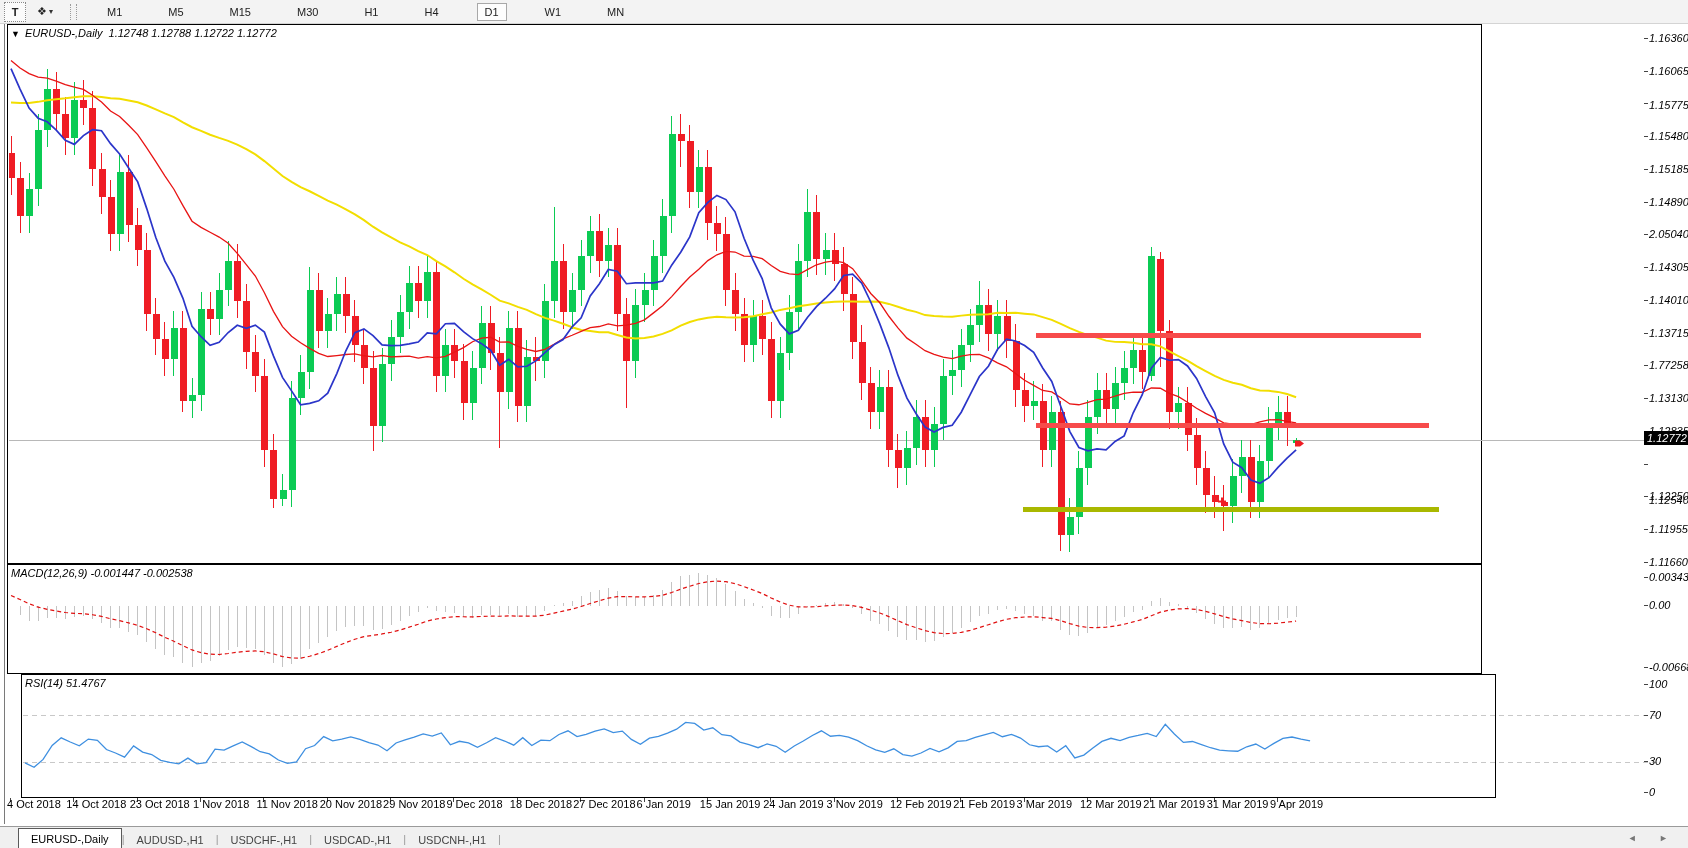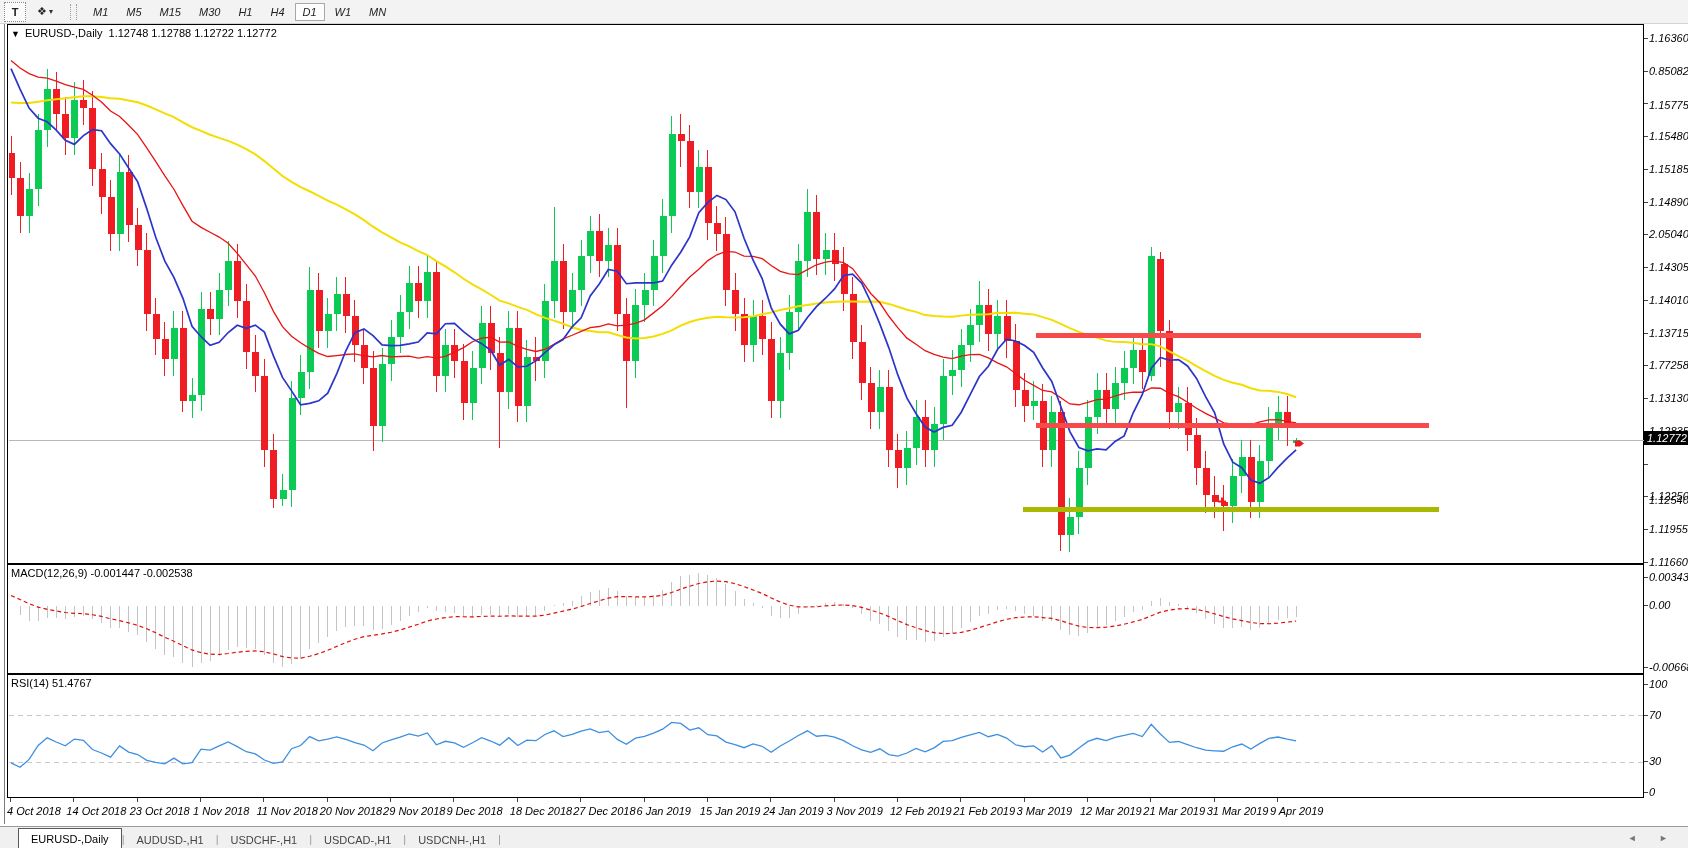--- a/index.html
+++ b/index.html
@@ -4,39 +4,39 @@
 <style>
   html,body{margin:0;padding:0;background:#ffffff;overflow:hidden;}
   body{width:1688px;height:848px;position:relative;font-family:"Liberation Sans",sans-serif;font-size:11px;color:#000;}
   
   .toolbar{position:absolute;left:0;top:0;width:1688px;height:23px;background:#f3f3f3;border-bottom:1px solid #d4d4d4;display:flex;align-items:center;}
   .tool-btn{height:18px;min-width:20px;margin-left:4px;display:flex;align-items:center;justify-content:center;color:#222;cursor:default;}
   .tool-btn.icon-t{border:1px dotted #8a8a8a;width:18px;background:#fbfbfb;font-weight:bold;}
   .tool-btn.obj{width:30px;}
   .caret{font-size:8px;margin-left:2px;color:#333;}
   .grip{width:5px;height:16px;border-left:1px dotted #9a9a9a;border-right:1px dotted #9a9a9a;margin:0 7px 0 10px;}
-  .tf-btn{padding:2px 7px;margin:0 1px;border:1px solid transparent;color:#222;font-style:italic;}
+  .tf-btn{padding:2px 7px;margin:0 15px;border:1px solid transparent;color:#222;}
   .tf-btn.active{background:#fdfdfd;border:1px solid #a8a8a8;}
   
-  .pane{position:absolute;left:7px;width:1637px;border:1px solid #000;background:#fff;box-sizing:border-box;}
+  .pane{position:absolute;left:7px;width:1475px;border:1px solid #000;background:#fff;box-sizing:border-box;font-style:italic;}
   .pane svg{position:absolute;left:0;top:0;}
   .pane-main{top:24px;height:540px;}
   .pane-macd{top:564px;height:110px;}
-  .pane-rsi{top:674px;height:124px;}
+  .pane-rsi{top:674px;height:124px;margin-left:14px;}
   .pane-label{position:absolute;z-index:5;left:3px;top:2px;color:#000;white-space:pre;}
   .chart-title{position:absolute;left:3px;top:2px;z-index:6;white-space:pre;}
   .chart-title .dd{font-size:9px;margin-right:5px;}
   
   .price-axis{position:absolute;left:1644px;top:24px;width:44px;height:774px;font-style:italic;}
   .ax-label{position:absolute;left:5px;white-space:nowrap;color:#000;}
   .ax-tick{position:absolute;left:0;width:4px;height:1px;background:#444;}
   .price-box{position:absolute;left:0;width:44px;height:14px;background:#000;color:#fff;display:flex;align-items:center;padding-left:3px;box-sizing:border-box;z-index:8;}
   .time-axis{position:absolute;left:7px;top:798px;width:1637px;height:28px;background:#fff;}
   .t-tick{position:absolute;top:0;width:1px;height:4px;background:#444;}
-  .t-label{position:absolute;top:7px;white-space:nowrap;color:#000;font-style:italic;}
+  .t-label{position:absolute;top:0;white-space:nowrap;color:#000;}
   
   .tab-bar{position:absolute;left:0;top:826px;width:1688px;height:22px;background:#f0f0f0;border-top:1px solid #9a9a9a;display:flex;align-items:flex-end;}
   .tab{height:19px;display:flex;align-items:center;padding:0 12px;color:#444;position:relative;}
   .tab.active{background:#fff;border:1px solid #5a5a5a;border-bottom:none;color:#000;margin-left:18px;height:20px;z-index:2;}
   .tab-sep{color:#9a9a9a;align-self:center;margin-top:2px;}
   .tab-arrows{margin-left:auto;margin-right:10px;align-self:center;color:#777;font-size:9px;letter-spacing:10px;}
   .frame-edge{position:absolute;left:4px;top:24px;width:1px;height:800px;background:#7a7a7a;}
 </style>
 </head>
 <body>
@@ -527,21 +527,21 @@
       <line x1="0" y1="39.8" x2="1635" y2="39.8" stroke="#c8c8c8" stroke-width="1" stroke-dasharray="5 4" shape-rendering="crispEdges"></line>
       <line x1="0" y1="86.19999999999999" x2="1635" y2="86.19999999999999" stroke="#c8c8c8" stroke-width="1" stroke-dasharray="5 4" shape-rendering="crispEdges"></line>
       <polyline points="2,86.80457907531643 11.05,91.32218218455684 20.1,83.44415101518304 29.150000000000002,69.45473930695375 38.2,61.83461053225304 47.25,65.99839693056978 56.300000000000004,69.87323627649546 65.35000000000001,63.06501285147614 74.4,64.38242986828018 83.45,73.5184416476603 92.5,76.99440600278707 101.55000000000001,81.14224420020334 110.60000000000001,69.95363400619163 119.65,76.0505813400393 128.70000000000002,78.5530041999983 137.75,84.34651578525104 146.8,86.28216614466594 155.85000000000002,87.82580787788685 164.9,82.0842499417799 173.95000000000002,87.90748627468335 183,86.71044646913444 192.05,73.11791494742573 201.10000000000002,74.0999622901959 210.15,69.95529698377268 219.20000000000002,66.01411358306592 228.25000000000003,70.57618046736205 237.3,75.74313775961238 246.35000000000002,77.91375822154572 255.40000000000003,84.00953957404526 264.45000000000005,87.3740923145201 273.5,85.93269535563897 282.55,72.69729548083323 291.6,69.547191840689 300.65000000000003,60.585258301726384 309.70000000000005,64.7877784392832 318.75,63.0255572522028 327.8,60.89644707794079 336.85,63.42434691664004 345.90000000000003,66.62603316374535 354.95000000000005,69.0205237176918 364,74.72629565772064 373.05,66.97708154948893 382.1,63.77930916692237 391.15000000000003,61.03915282638253 400.20000000000005,57.90048149669613 409.25000000000006,60.15879085251128 418.3,56.907713265067365 427.35,68.76685048235711 436.40000000000003,65.2795996590099 445.45000000000005,66.93075332058837 454.50000000000006,71.24084497024538 463.55,66.77503487996393 472.6,61.63513105109955 481.65000000000003,65.02089297320788 490.70000000000005,69.14919418200604 499.75000000000006,61.688412403776766 508.80000000000007,69.47684882039579 517.85,64.21340396262363 526.9000000000001,64.66364699492345 535.95,58.497000558924775 545,54.8014855183299 554.0500000000001,60.54789999681374 563.1,58.378345039244834 572.1500000000001,55.21043433445283 581.2,52.86503152641315 590.25,56.66426795743938 599.3000000000001,55.10417968272222 608.35,63.3995053851851 617.4000000000001,68.2444213544298 626.45,62.088231266638914 635.5,60.46037769962549 644.5500000000001,57.0362301092219 653.6,53.19117066293627 662.6500000000001,46.41654903069579 671.7,47.46956679198826 680.75,54.0168063205638 689.8000000000001,51.82180827540365 698.85,58.654988035434506 707.9000000000001,59.95374340772702 716.95,66.11072463574223 726,68.61429028228159 735.0500000000001,71.6965473259399 744.1,67.99033787233836 753.1500000000001,70.3231386291088 762.2,76.26005307627725 771.2500000000001,69.96637099663455 780.3000000000001,65.05162188485208 789.35,59.52858707411108 798.4000000000001,54.80963142764062 807.45,60.216989787876365 816.5000000000001,59.306927814166784 825.5500000000001,61.036440279605415 834.6,64.57452032185216 843.6500000000001,69.7598894736225 852.7,73.7809415255476 861.7500000000001,76.42791100306407 870.8000000000001,72.80678264328685 879.85,78.55035080582466 888.9000000000001,80.02649500970662 897.95,76.99340967968966 907.0000000000001,72.42700841764649 916.0500000000001,75.73945593302541 925.1,71.8139471526836 934.1500000000001,65.3519408651222 943.2,64.62975414545932 952.2500000000001,61.43007630144801 961.3000000000001,58.88250963229953 970.35,56.384293581096706 979.4000000000001,60.731012906450886 988.45,58.352478600569086 997.5000000000001,62.076308316389124 1006.5500000000001,68.76392176947854 1015.6000000000001,70.71935112449539 1024.65,69.97099601098186 1033.7,76.036316015901 1042.75,69.64242550674064 1051.8000000000002,81.90334020879928 1060.8500000000001,79.13110040971834 1069.9,71.98036843383673 1078.95,65.41874106384356 1088,62.266614589219735 1097.0500000000002,64.51458529548866 1106.1000000000001,61.37100204581764 1115.15,59.484491071686314 1124.2,57.32911240615808 1133.25,60.54835356177133 1142.3000000000002,48.29096615819532 1151.3500000000001,57.9442979525542 1160.4,66.4433297963175 1169.45,65.48123568407613 1178.5,68.57531451796106 1187.5500000000002,71.74276284562691 1196.6000000000001,74.17990395687791 1205.65,74.79539338289759 1214.7,75.22739694858817 1223.75,70.7580946431074 1232.8000000000002,68.0378714376831 1241.8500000000001,73.06273554189812 1250.9,67.33095125710787 1259.95,62.413338380808376 1269,61.01359068197615 1278.0500000000002,63.140383720404984 1287.1000000000001,64.79585300611734" fill="none" stroke="#3e8fe0" stroke-width="1.3"></polyline>
     </svg>
   </div>
 
 <div class="price-axis" id="price-axis">
     <div class="ax-tick" style="top: 14px;"></div>
     <div class="ax-label" style="top: 8px;">1.16360</div>
     <div class="ax-tick" style="top: 46.8874px;"></div>
-    <div class="ax-label" style="top: 40.8874px;">0.85082</div>
+    <div class="ax-label" style="top: 40.8874px;">1.16065</div>
     <div class="ax-tick" style="top: 79.2174px;"></div>
     <div class="ax-label" style="top: 75px;">1.15775</div>
     <div class="ax-tick" style="top: 112.105px;"></div>
     <div class="ax-label" style="top: 106.105px;">1.15480</div>
     <div class="ax-tick" style="top: 144.992px;"></div>
     <div class="ax-label" style="top: 138.992px;">1.15185</div>
     <div class="ax-tick" style="top: 177.88px;"></div>
     <div class="ax-label" style="top: 171.88px;">1.14890</div>
     <div class="ax-tick" style="top: 210.21px;"></div>
     <div class="ax-label" style="top: 204.21px;">2.05040</div>

